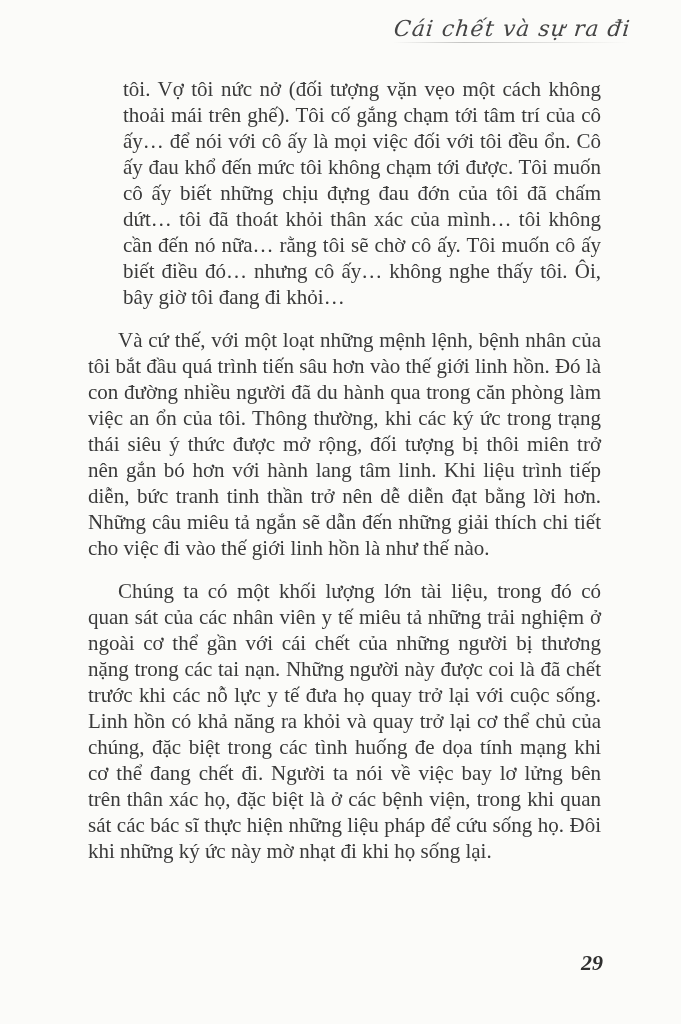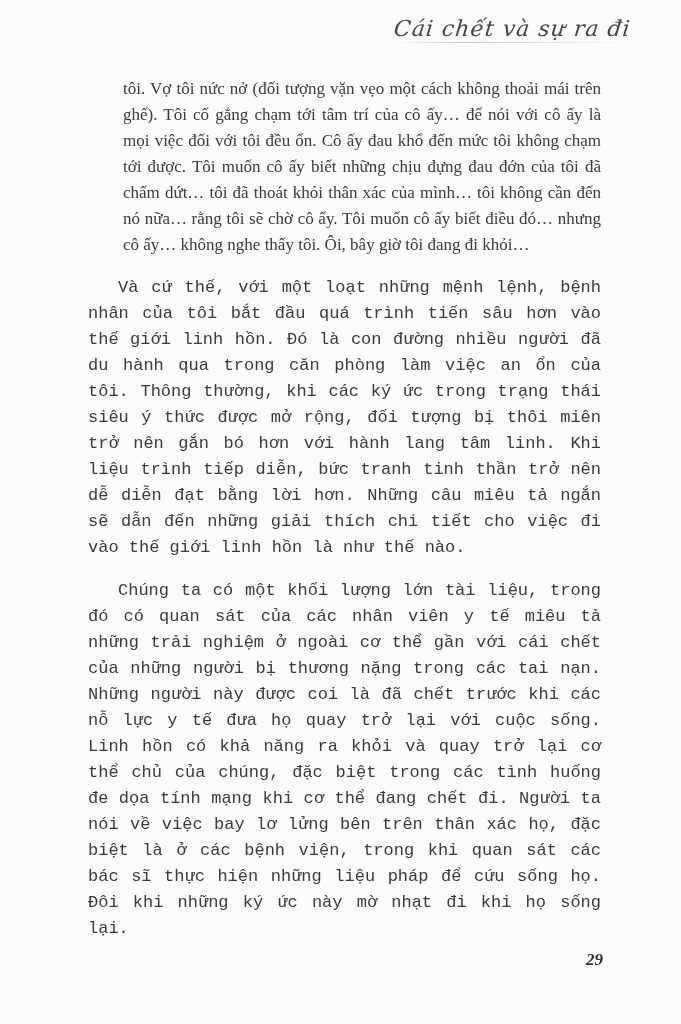--- a/index.html
+++ b/index.html
@@ -38,40 +38,39 @@
     height: 1px;
     background: linear-gradient(to right, transparent, #55555555 30%, transparent);
     margin-top: 1px;
   }
   .body-text {
     position: absolute;
     top: 76px;
     left: 88px;
     right: 80px;
     text-align: justify;
-    font-size: 17px;
+    font-size: 21px;
     line-height: 26px;
   }
   .quote-paragraph {
     margin: 0 0 0 35px;
     padding: 0;
   }
   .body-paragraph {
     margin: 17px 0 0 0;
     padding: 0;
     text-indent: 30px;
-    font-family: Liberation Mono, monospace;
   }
   .page-number {
     position: absolute;
     right: 78px;
     top: 950px;
     font-style: italic;
     font-weight: bold;
-    font-size: 17px;
+    font-size: 22px;
     color: #2f2f2f;
   }
 </style>
 </head>
 <body>
 
 <div class="page">
 
   <div class="running-header">Cái chết và sự ra đi</div>
 

